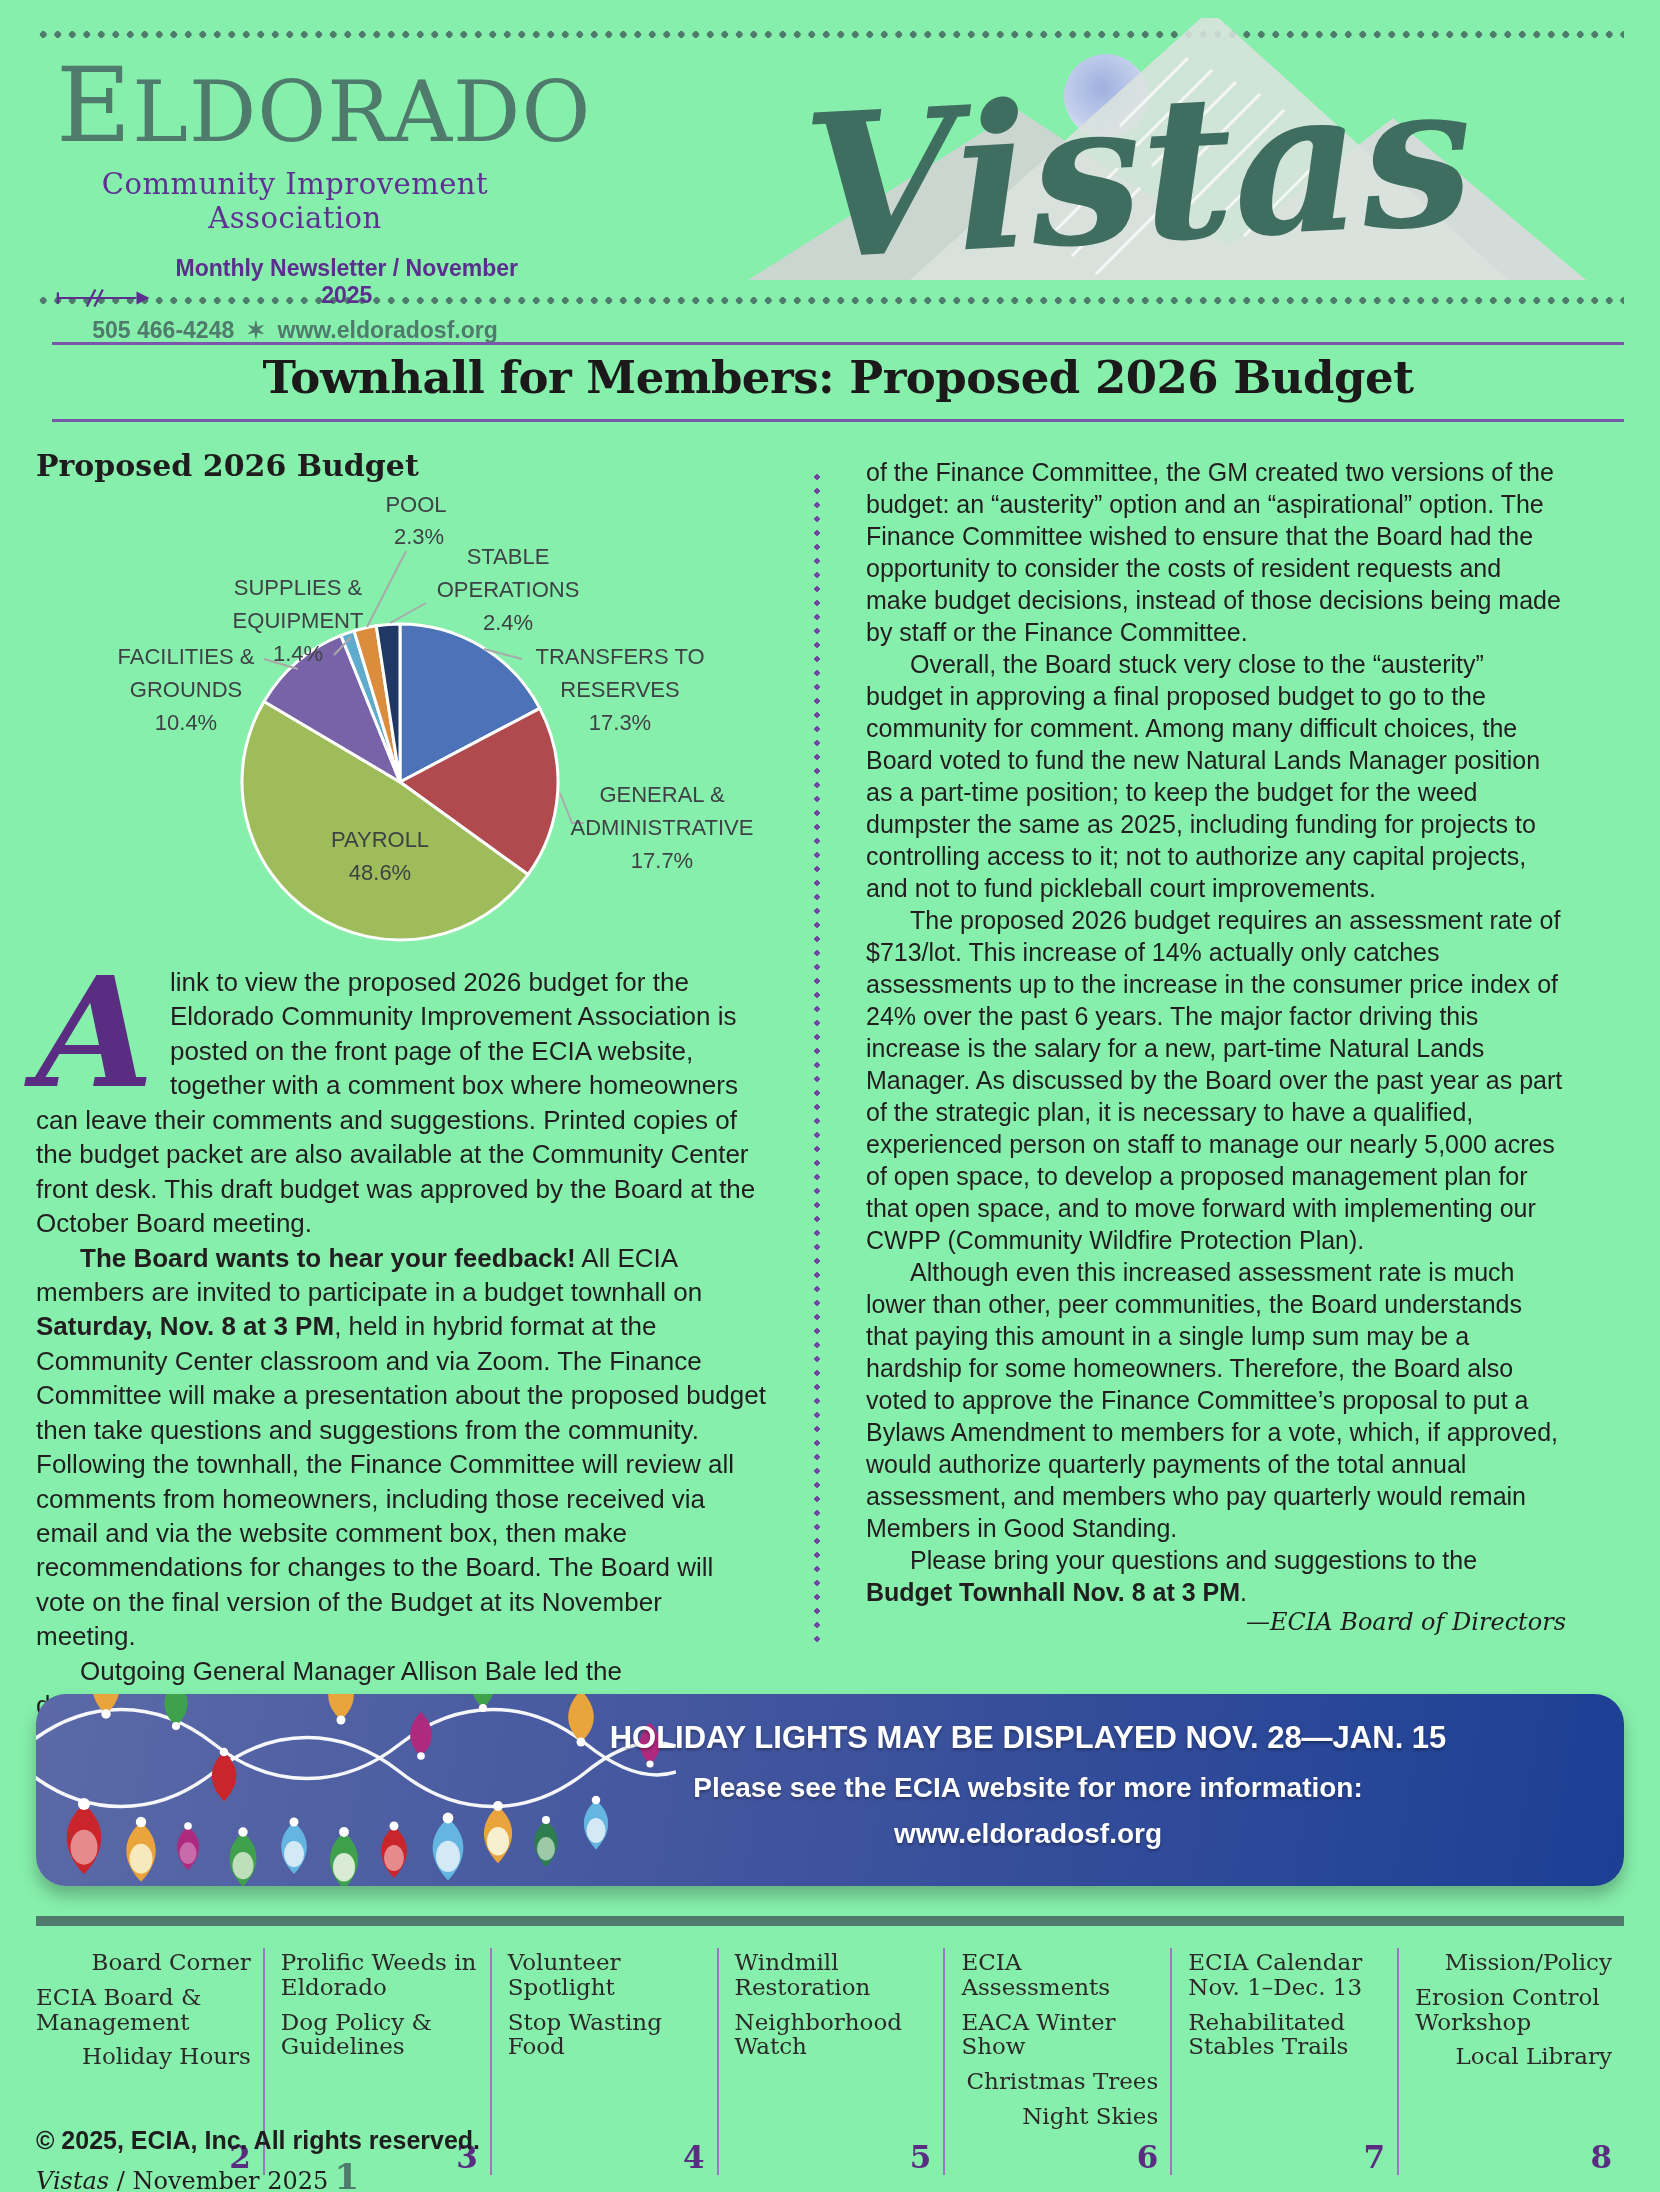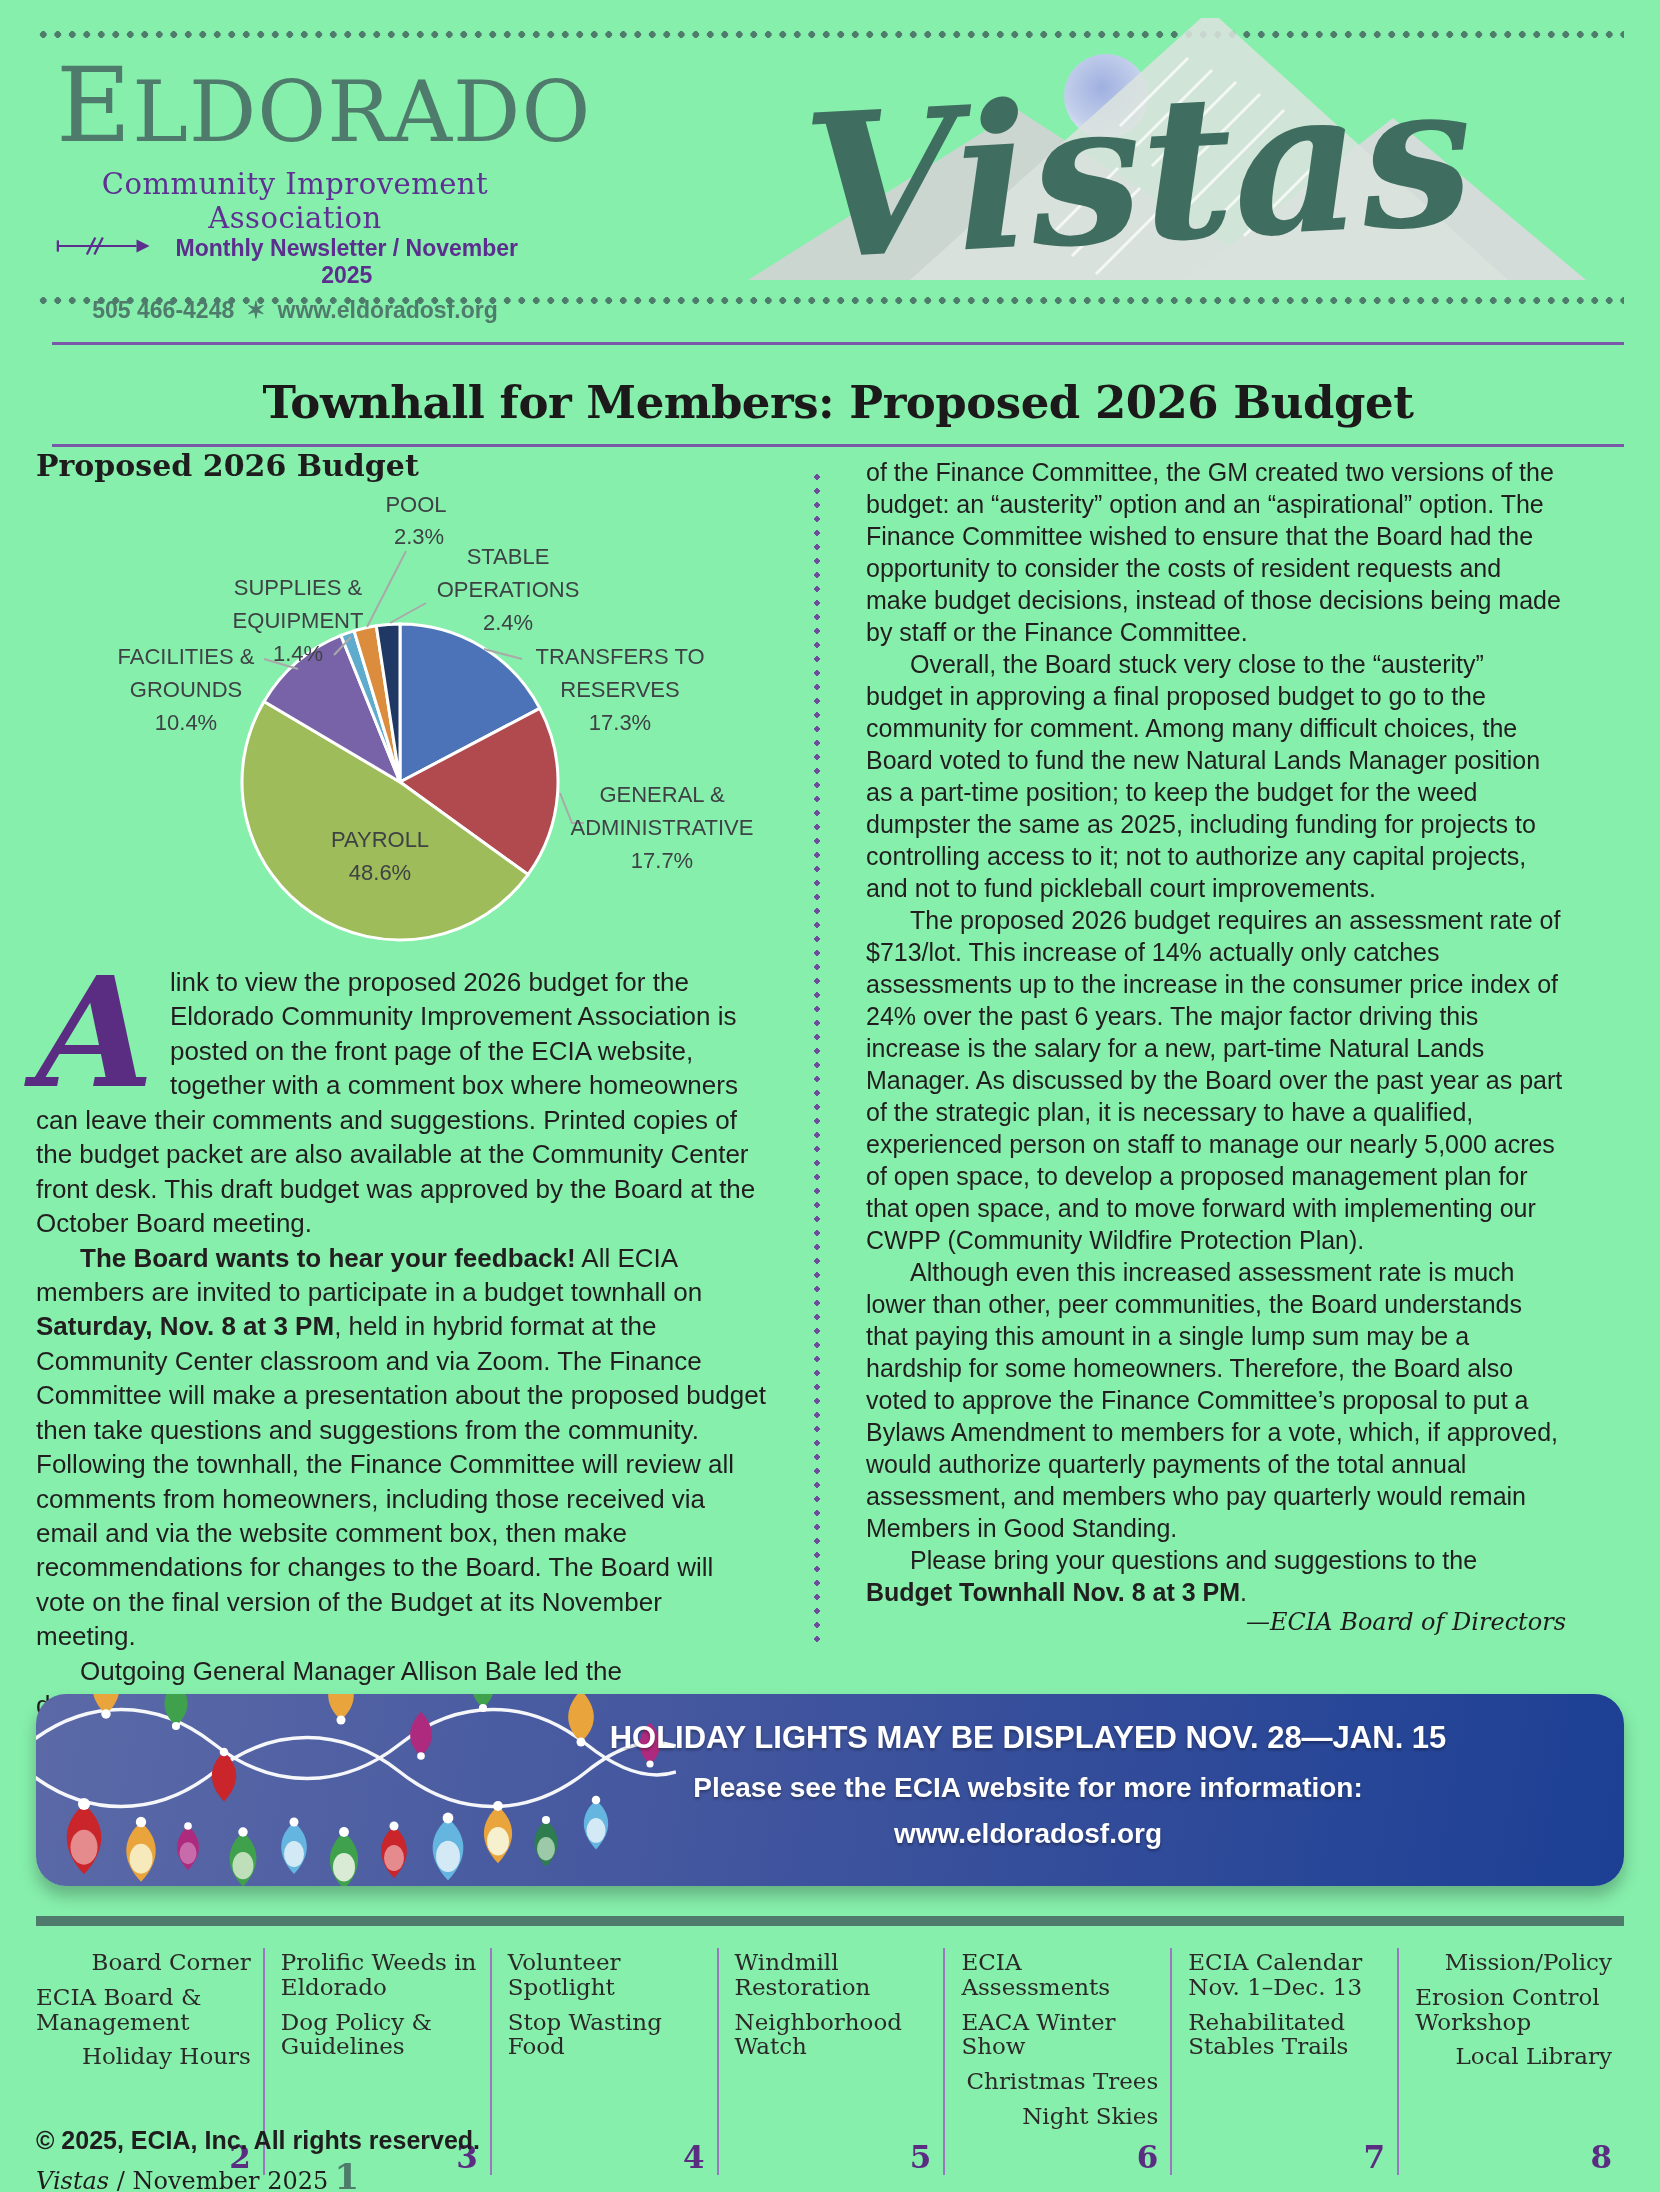--- a/index.html
+++ b/index.html
@@ -9,28 +9,28 @@
   .dots-row{position:absolute;left:36px;right:36px;height:9px;
     background-image:radial-gradient(circle 3.4px at center,#4e7b6b 98%,transparent 100%);
     background-size:14.5px 9px;background-repeat:repeat-x;}
   .dots-top{top:30px;}
   .dots-bottom{top:296px;}
   .mast-left{position:absolute;left:56px;top:54px;width:478px;text-align:center;}
   .org-name{font-family:"DejaVu Serif",serif;font-size:84px;line-height:1;color:#4e7b6b;
     text-transform:uppercase;letter-spacing:1px;}
   .org-name::first-letter{font-size:103px;}
   .org-sub{font-family:"DejaVu Serif",serif;font-size:29px;color:#5e3192;margin-top:10px;letter-spacing:.5px;}
-  .issue-row{display:flex;align-items:flex-start;justify-content:center;gap:10px;margin-top:0;}
+  .issue-row{display:flex;align-items:flex-end;justify-content:center;gap:10px;margin-top:20px;}
   .issue-text{font-weight:bold;font-size:23px;color:#5c2f8e;}
   .contact-row{display:flex;align-items:center;justify-content:center;gap:12px;margin-top:8px;
     font-weight:bold;font-size:23px;color:#4e7b6b;}
   .vistas-art{position:absolute;left:688px;top:18px;width:905px;height:288px;}
   
   .title-block{position:absolute;left:52px;right:36px;top:342px;
-    border-top:3px solid #7a57a8;border-bottom:3px solid #7a57a8;padding:31px 0 15px;}
+    border-top:3px solid #7a57a8;border-bottom:3px solid #7a57a8;padding:6px 0 15px;}
   .title-block h1{margin:0;text-align:center;font-family:"DejaVu Serif",serif;font-weight:bold;
     font-size:45px;letter-spacing:-.5px;color:#1c191a;}
   
   .col-left{position:absolute;left:36px;top:448px;width:732px;}
   .col-right{position:absolute;left:866px;top:456px;width:700px;}
   .col-divider{position:absolute;left:814px;top:470px;width:6px;height:1180px;
     background-image:radial-gradient(circle 2.6px at center,#6f4a9e 98%,transparent 100%);
     background-size:6px 14px;background-repeat:repeat-y;}
   .chart-heading{font-family:"DejaVu Serif",serif;font-weight:bold;font-size:30px;color:#1f1c1d;}
   .chart-svg{display:block;width:740px;height:478px;margin-top:4px;}

